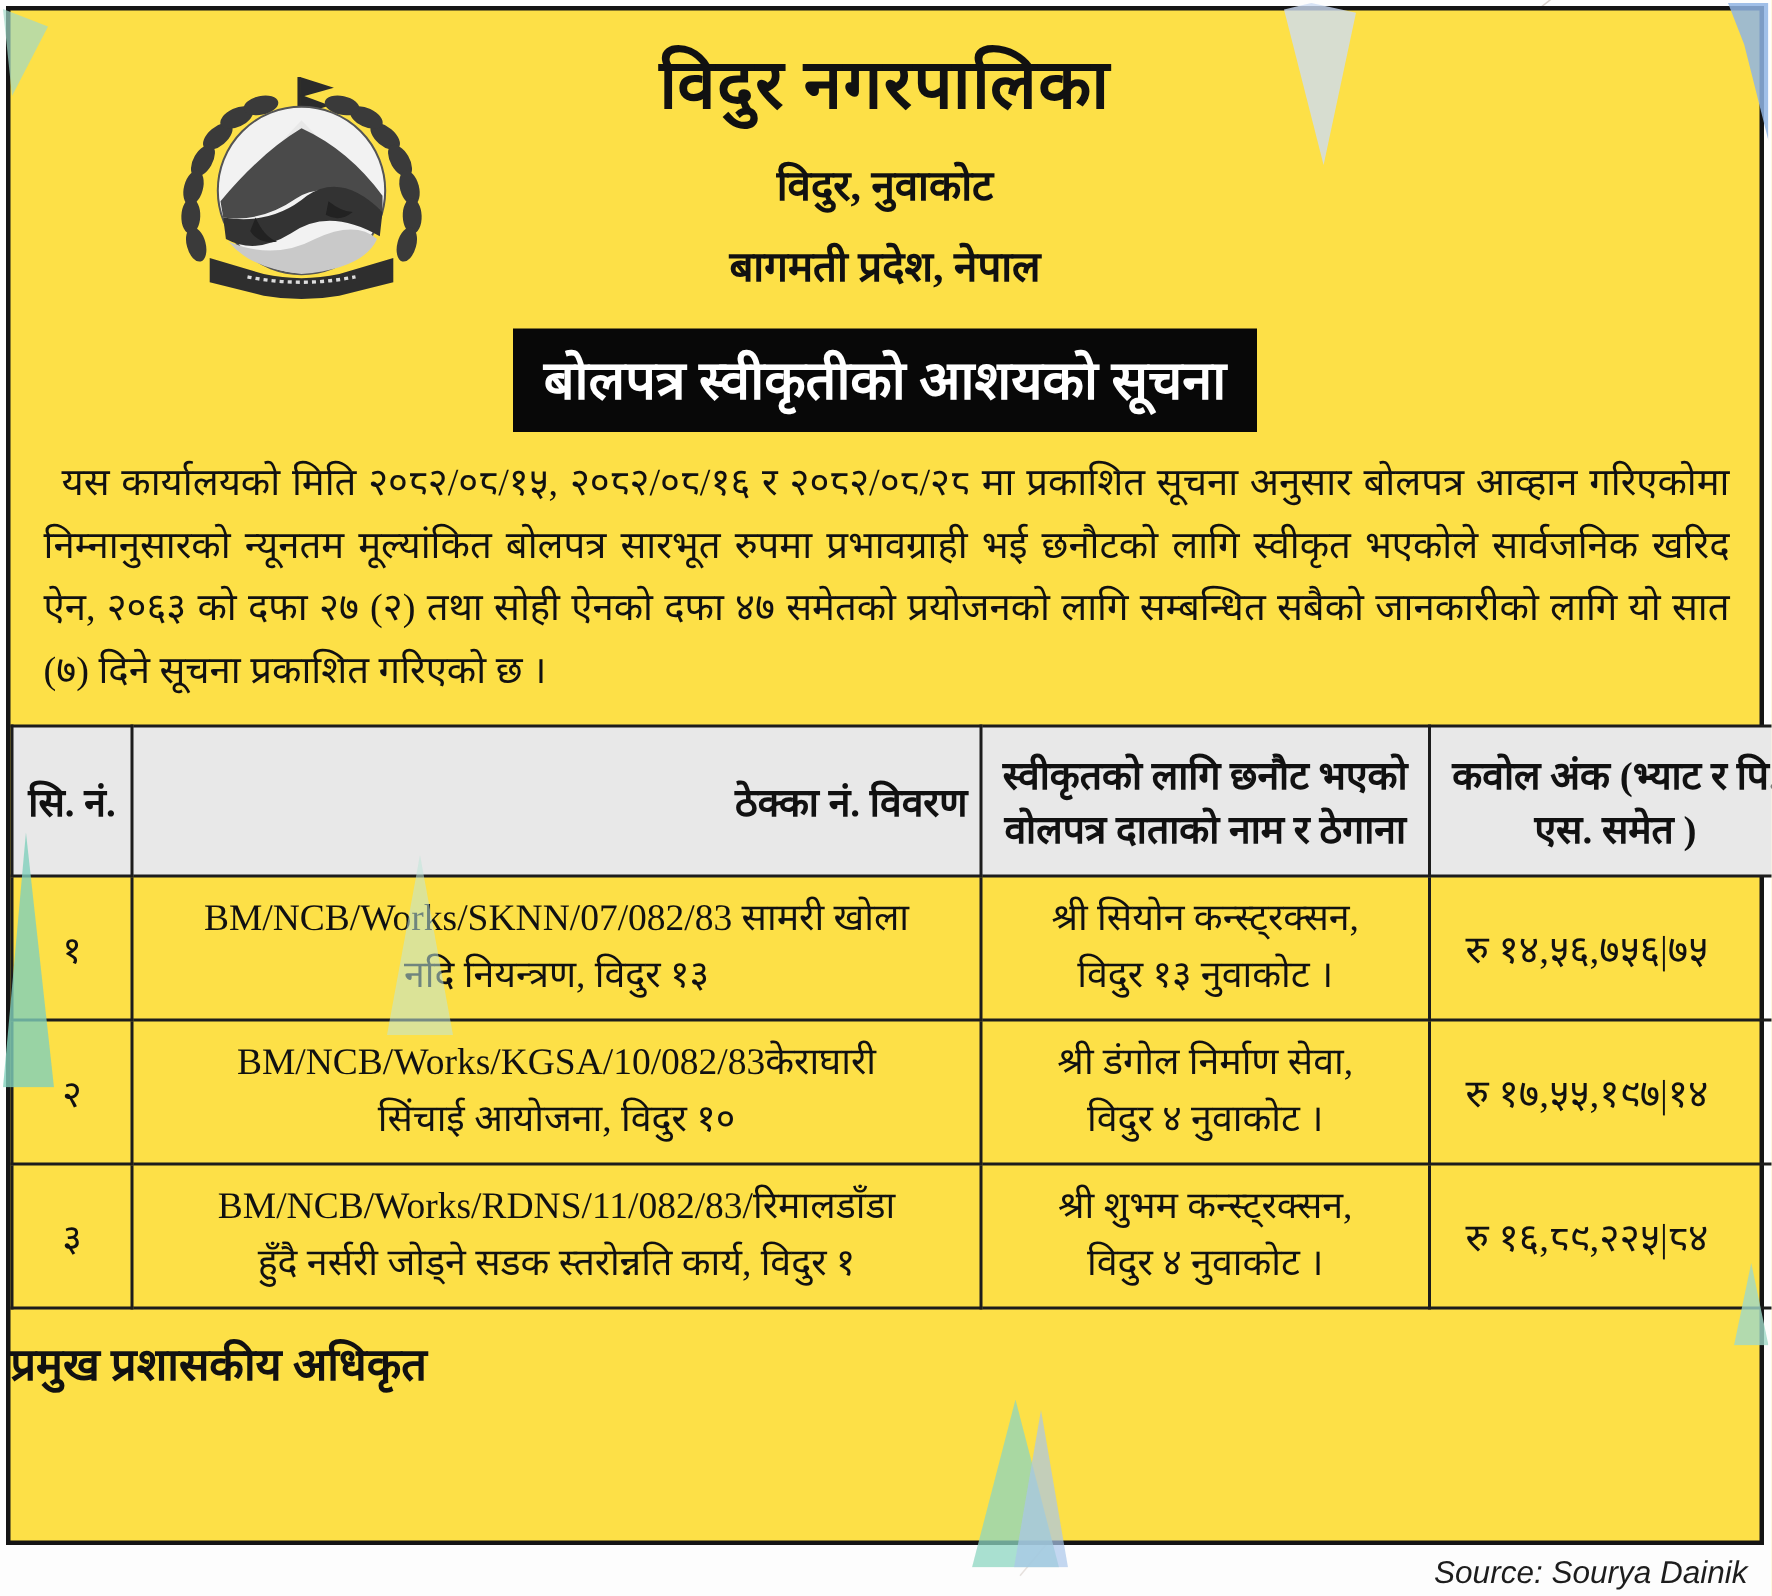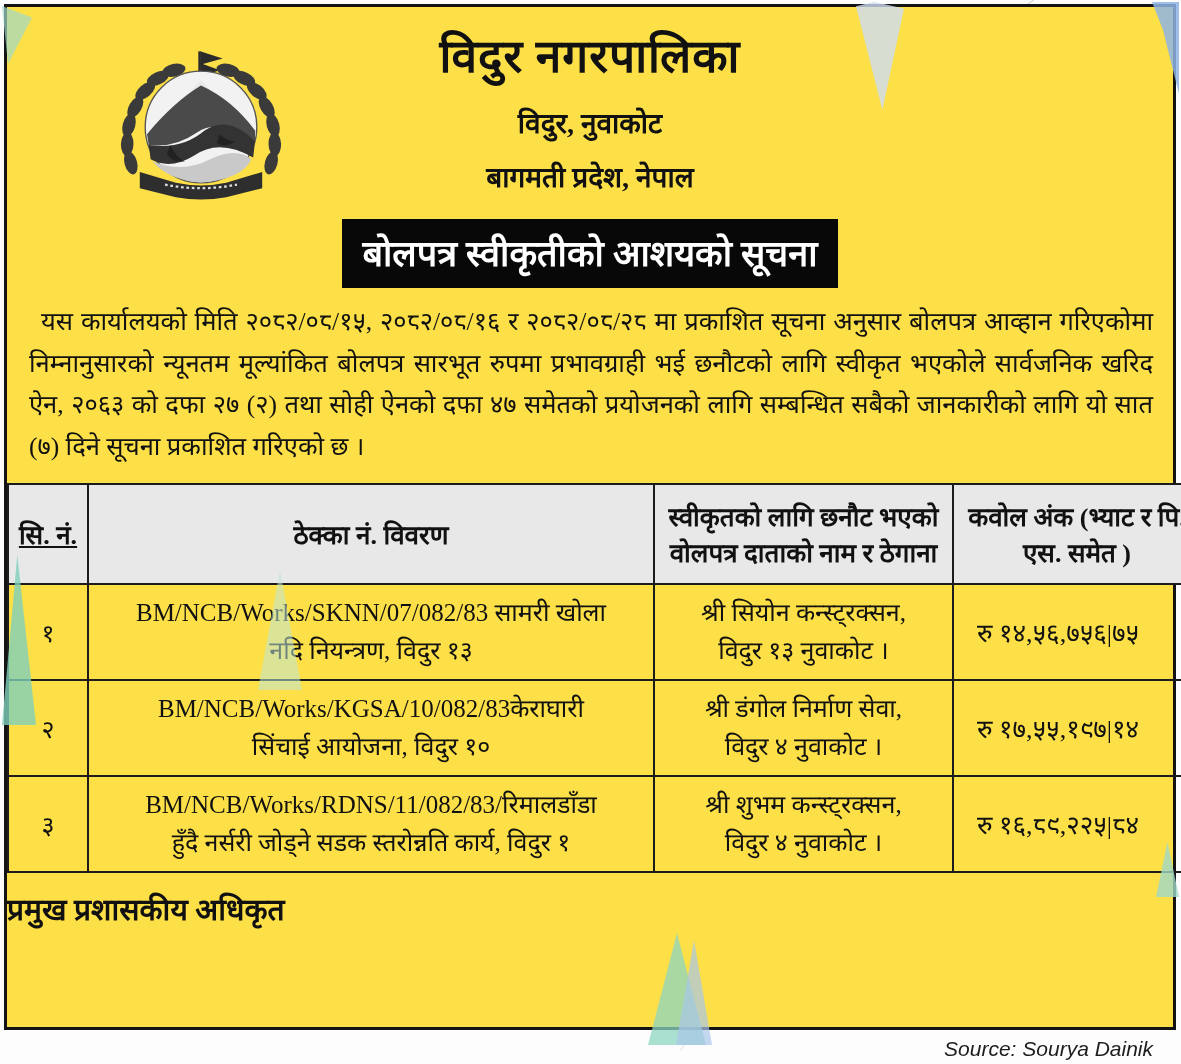--- a/index.html
+++ b/index.html
@@ -64,30 +64,30 @@
   
   .bodytext { margin:13px 20px 0 22px; font-size:25.5px; line-height:1.63;
               text-align:justify; text-indent:12px; }
 
   
   table { border-collapse:collapse; margin:16px auto 0; width:1130px; table-layout:fixed; }
   th,td { border:2px solid #1c1c1c; vertical-align:middle; text-align:center;
           padding:6px 8px; font-size:25px; }
   thead th { background:#e8e8e8; font-weight:bold; height:100px; font-size:26px; }
   tbody td { height:96px; background:transparent; }
-  .col-sn { width:80px;text-decoration:underline; }
-  .col-contract { width:566px; }
+  .col-sn { width:80px; }
+  .col-contract { width:566px;text-align:right; }
   .col-bidder { width:299px;text-align:center; }
   .col-amount { width:248px;margin-top:48px; }
   td.amount { text-align:left; padding-left:23px; font-size:26px; }
   .cellline { display:block; line-height:1.55; }
 
   
   .sig { margin:15px 32px 0 0; font-size:30px; font-weight:bold; }
-  .source { position:absolute; right:28px; top:1037px; font-style:italic; font-size:21px;
+  .source { position:absolute; right:16px; top:1037px; font-style:italic; font-size:21px;
             color:#1d1d1d; font-family:"Liberation Sans","DejaVu Sans",sans-serif; }
 </style>
 </head>
 <body>
 
 <div class="page">
 
   <div class="wm">Suchana</div>
   <div class="wm-tag">Redefining how you access local ne</div>
   <div class="hairline hl1"></div>

